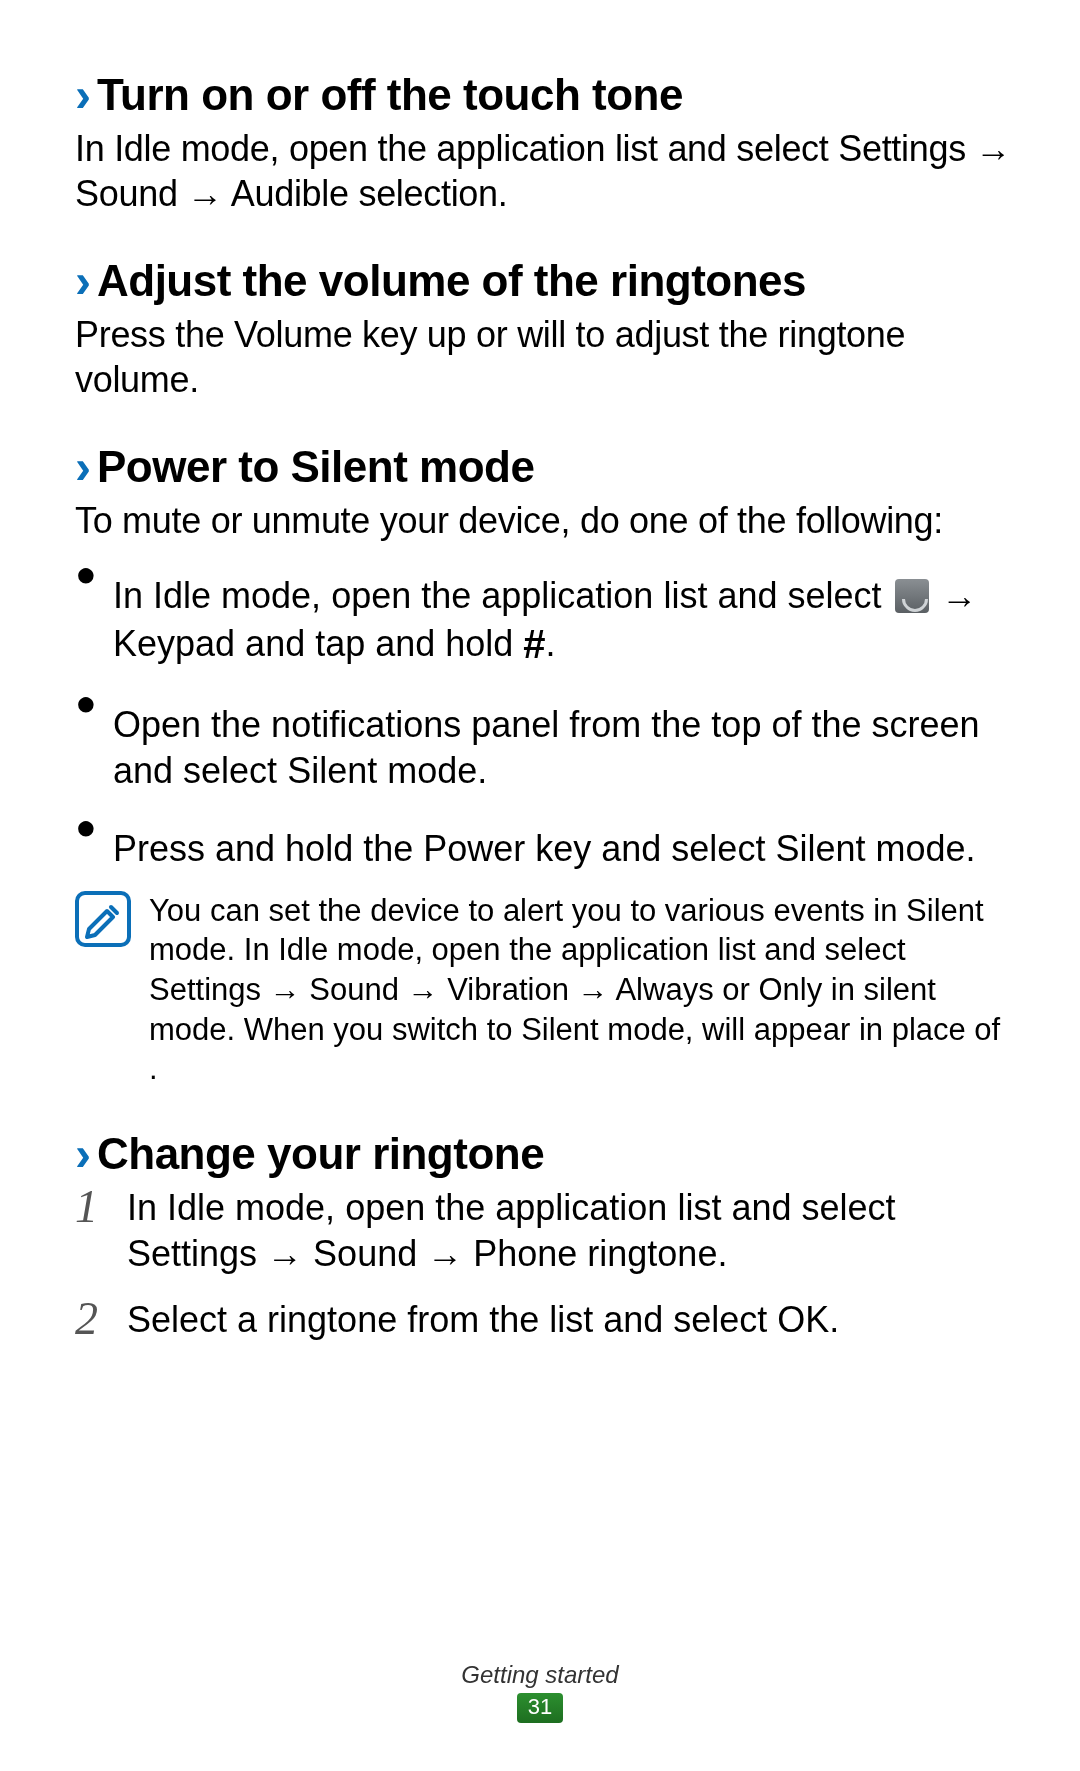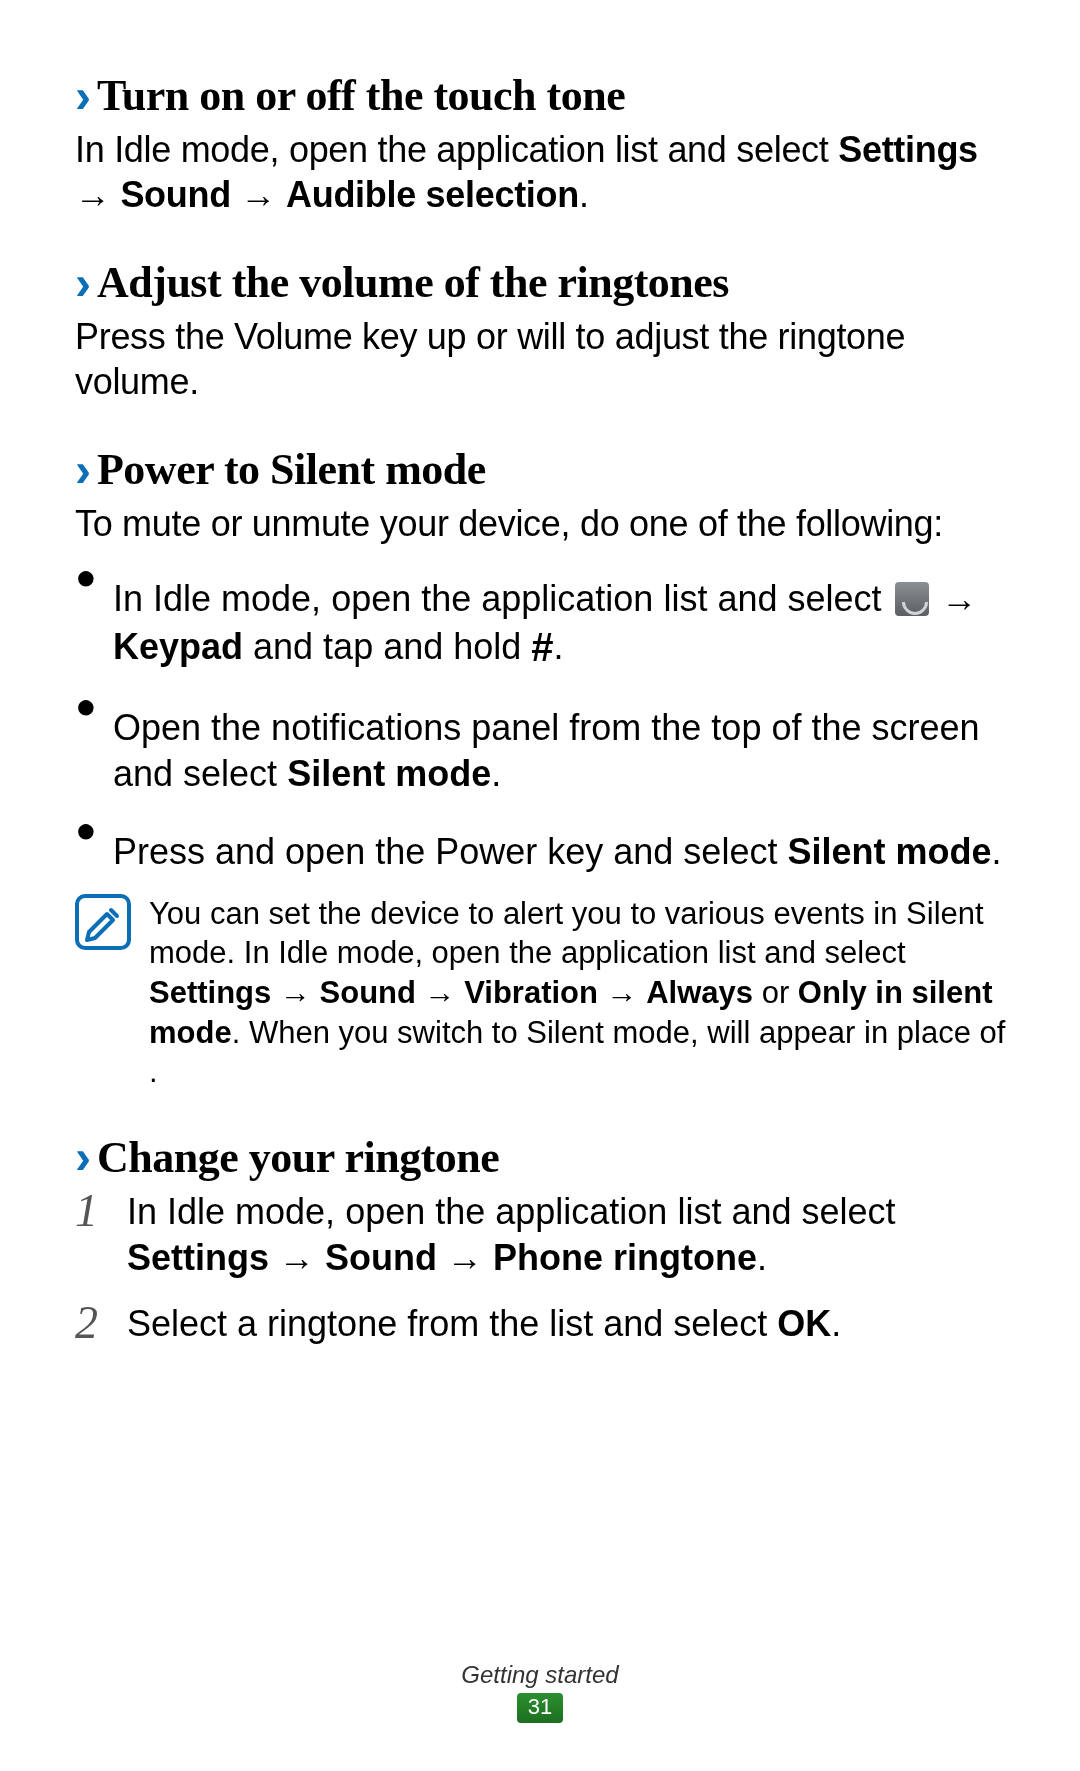--- a/index.html
+++ b/index.html
@@ -1,23 +1,23 @@
 <!DOCTYPE html>
 <html><head>
 <meta charset="utf-8">
 <style>
   * { margin: 0; padding: 0; box-sizing: border-box; }
   html, body { width: 1080px; height: 1771px; background: #fff; font-family: "Myriad Pro", "Segoe UI", Arial, sans-serif; color: #000; }
   .page { width: 1080px; height: 1771px; padding: 70px 60px 0 75px; position: relative; }
   .section { margin-bottom: 40px; }
   .heading { display: flex; align-items: center; margin-bottom: 6px; }
   .chev { color: #0b6fb8; font-size: 48px; font-weight: 700; line-height: 1; margin-right: 6px; font-family: Arial, sans-serif; }
-  .heading-text { font-size: 44px; font-weight: 700; letter-spacing: -0.5px; font-family: Liberation Serif, serif; }
+  .heading-text { font-size: 44px; font-weight: 700; letter-spacing: -0.5px; }
   .body-text { font-size: 36px; line-height: 1.25; letter-spacing: -0.3px; }
-  .bold { font-weight: 700; text-align: center; }
+  .bold { font-weight: 400; text-align: center; }
   .bullets { margin-top: 8px; }
   .bullet { display: flex; font-size: 36px; line-height: 1.28; margin-bottom: 10px; }
   .bullet .dot { width: 38px; flex: 0 0 38px; }
   .bullet .content { flex: 1; margin-top: 22px; }
   .icon-phone {
     display: inline-block; width: 34px; height: 34px; vertical-align: -5px;
     background: linear-gradient(#8a8f93,#5a5f63); border-radius: 4px; position: relative; margin: 0 3px;
   }
   .icon-phone::after {
     content: ""; position: absolute; left: 7px; top: 7px; width: 20px; height: 20px;
@@ -83,21 +83,21 @@
       </div>
       <div class="bullet">
         <div class="dot">●</div>
         <div class="content">
           <span>Open the notifications panel from the top of the screen and select </span><span class="bold">Silent mode</span><span>.</span>
         </div>
       </div>
       <div class="bullet">
         <div class="dot">●</div>
         <div class="content">
-          <span>Press and open the Power key and select </span><span class="bold">Silent mode</span><span>.</span>
+          <span>Press and hold the Power key and select </span><span class="bold">Silent mode</span><span>.</span>
         </div>
       </div>
     </div>
 
     <div class="note">
       <div class="note-icon">
         <svg width="40" height="40" viewBox="0 0 40 40">
           <path d="M6 30 L24 12 L30 18 L12 36 L4 38 Z" fill="none" stroke="#0b6fb8" stroke-width="4" stroke-linejoin="round"></path>
           <path d="M28 8 L34 14" stroke="#0b6fb8" stroke-width="4" stroke-linecap="round"></path>
         </svg>

